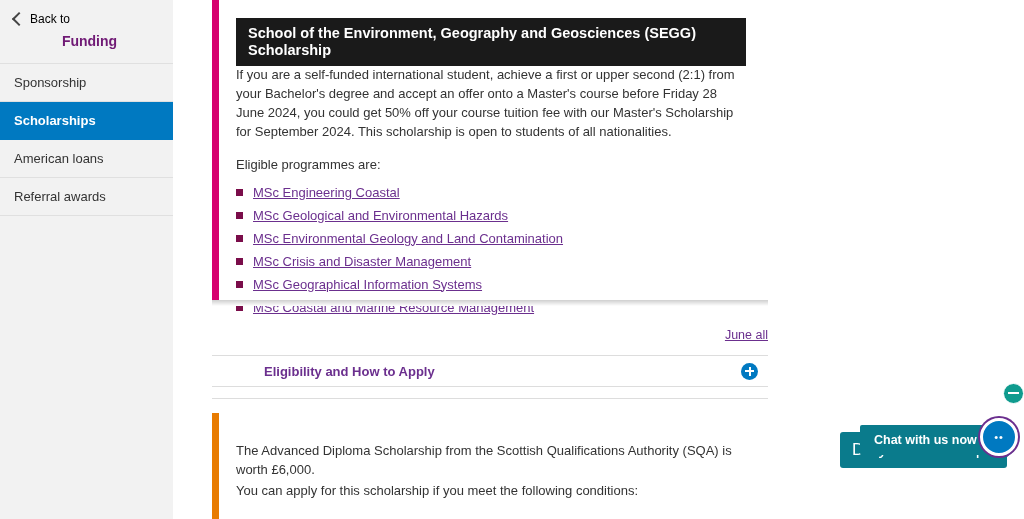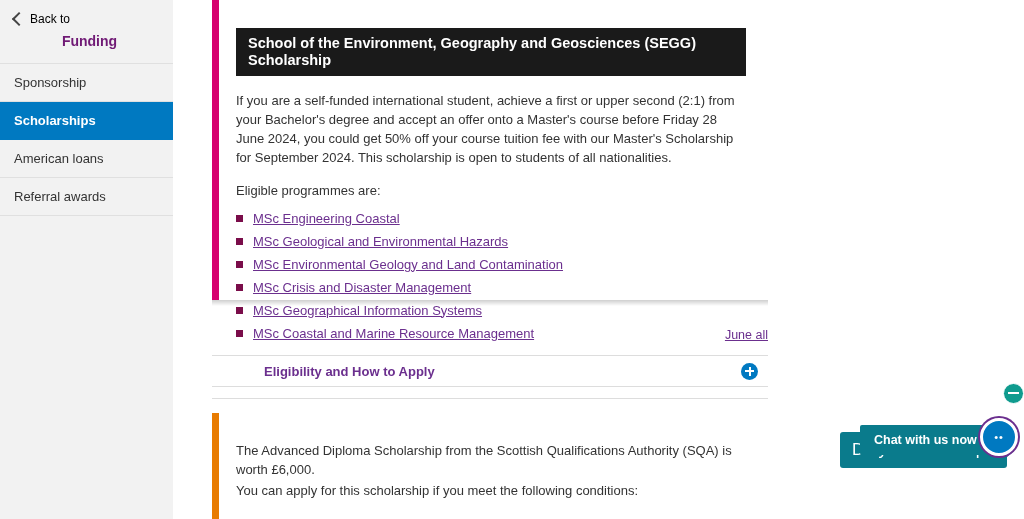--- a/index.html
+++ b/index.html
@@ -93,38 +93,37 @@
     position: absolute;
     left: 0;
     top: 0;
     bottom: 0;
     width: 7px;
   }
   .accent-pink { background: #d6006e; }
   .accent-orange { background: #e87b00; }
 
   .panel-inner {
-    padding: 28px 22px 14px 24px;
+    padding: 18px 22px 14px 24px;
   }
 
   .heading-chip {
     display: inline-block;
     background: #1a1a1a;
     color: #ffffff;
     font-weight: bold;
     font-size: 14.5px;
     padding: 7px 12px 8px 12px;
     line-height: 1.15;
   }
 
   .body-text {
     font-size: 13px;
     line-height: 1.45;
     color: #333333;
-    margin-top: 16px;
     max-width: 512px;
   }
   .body-text.tight { margin-top: 14px; }
 
   ul.prog-list {
     list-style: none;
     margin: 10px 0 0 0;
     padding: 0;
   }
   ul.prog-list li {

